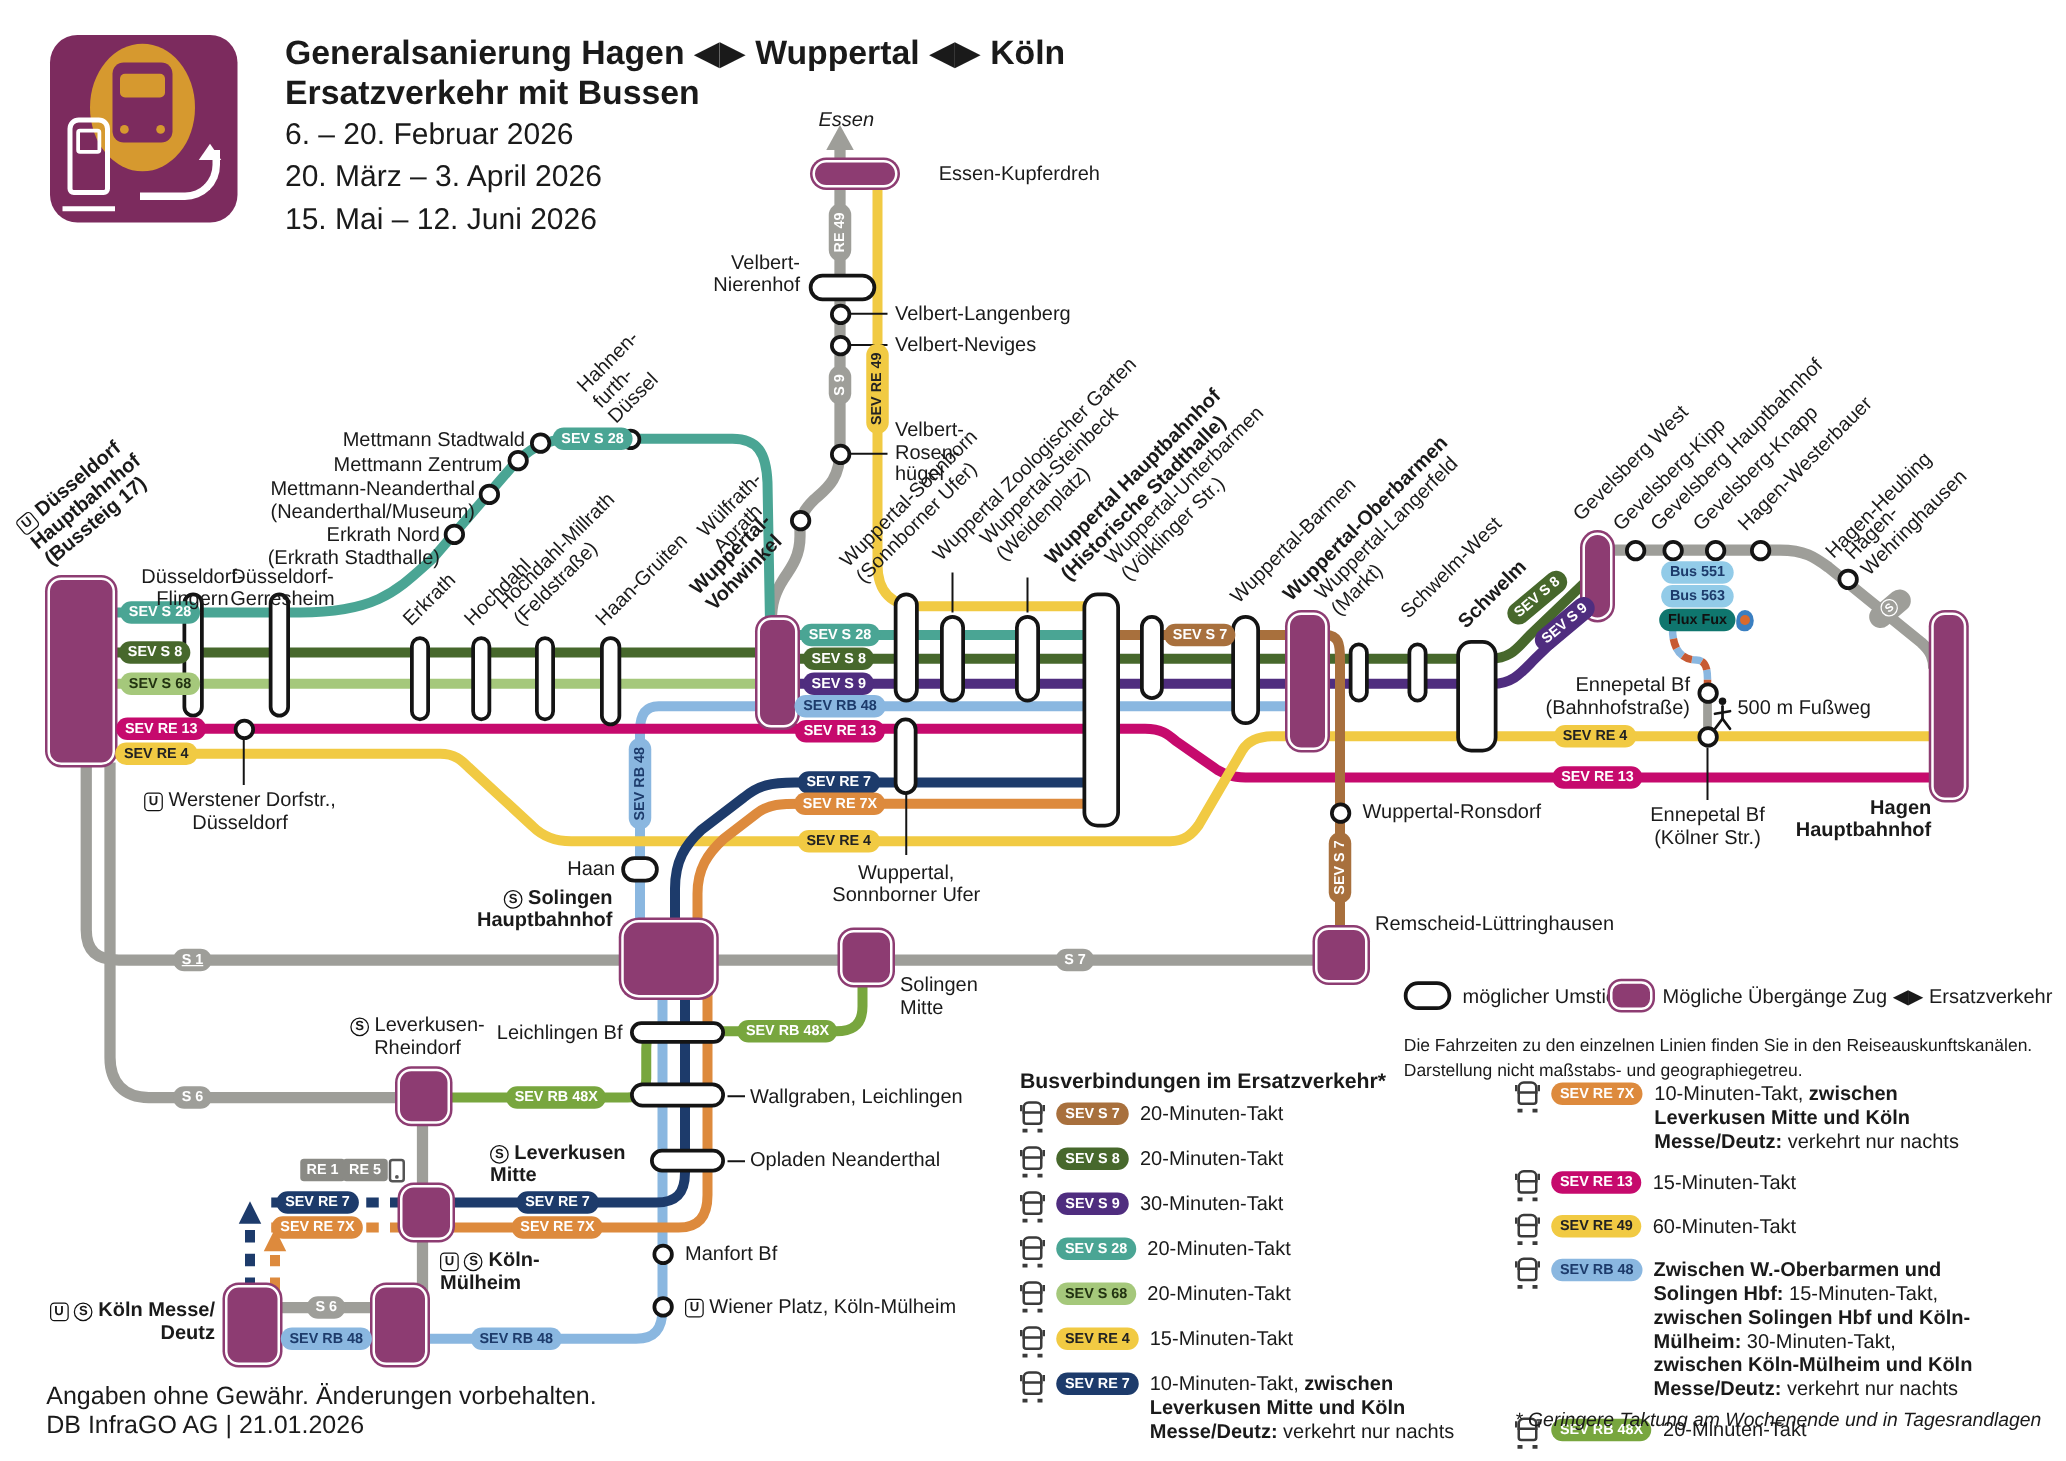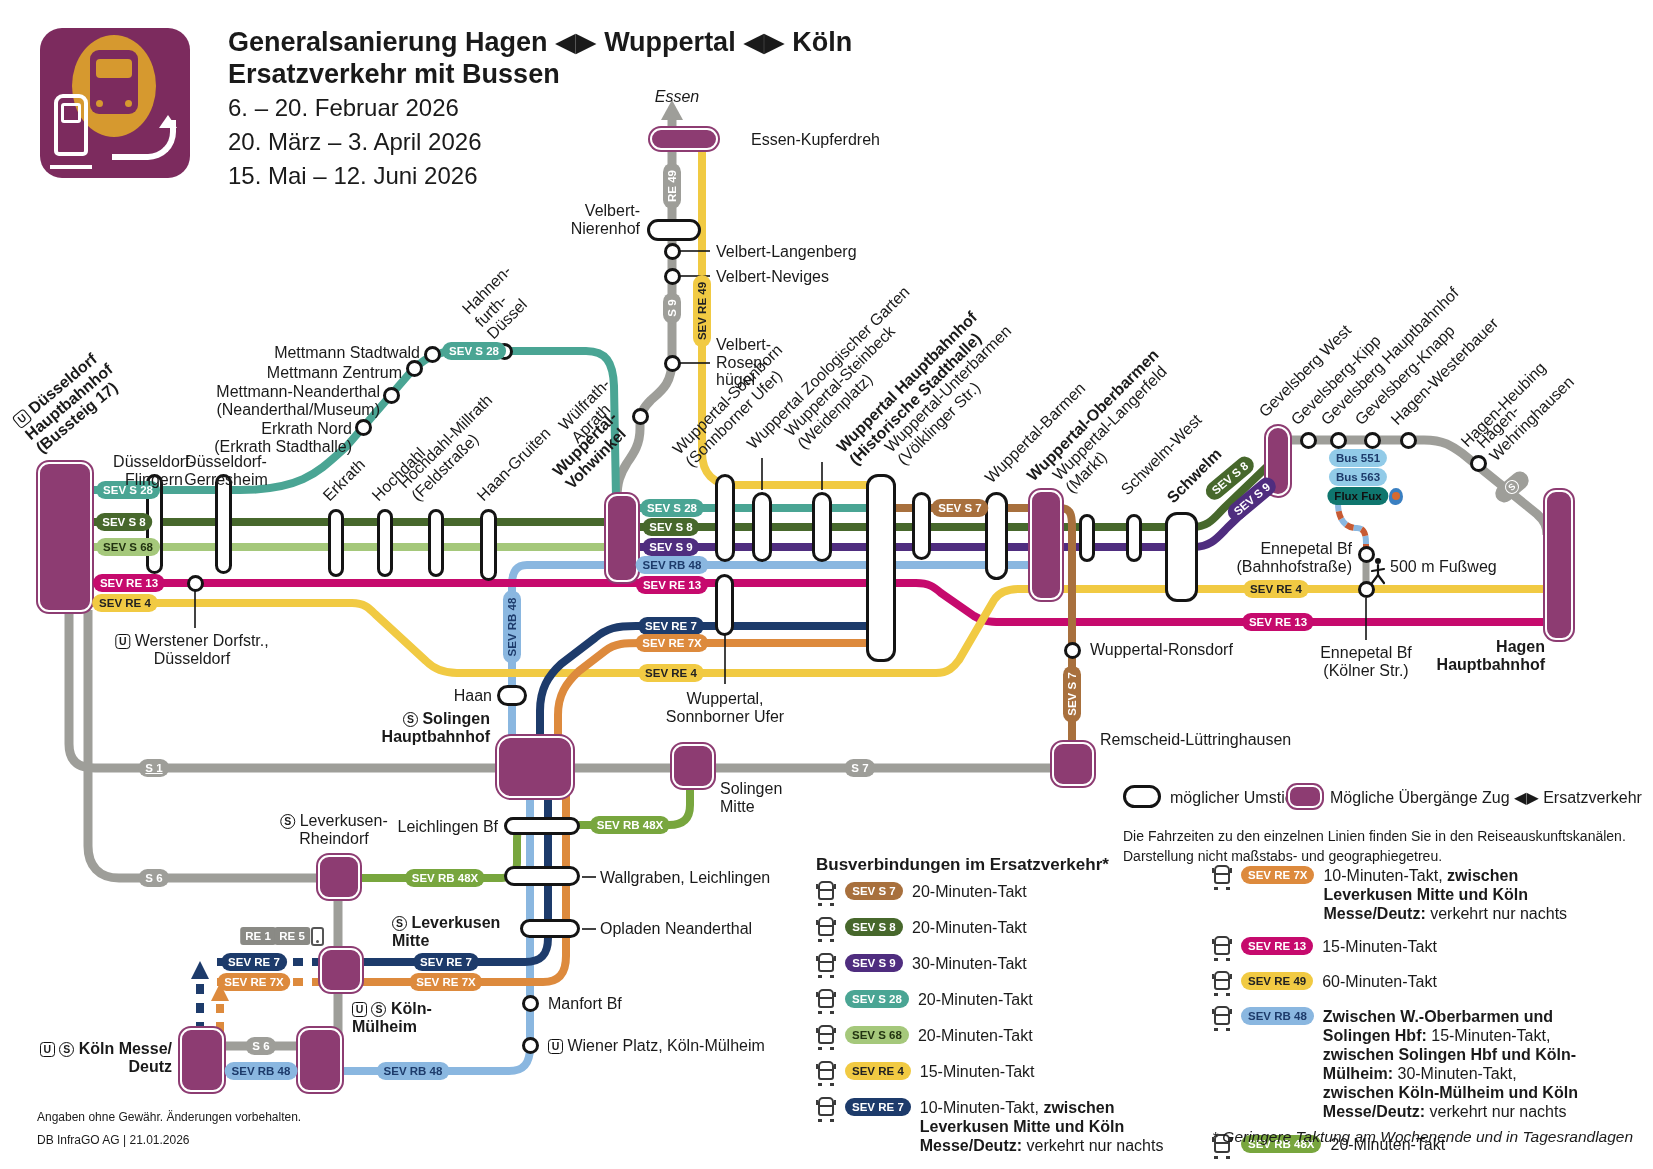--- a/index.html
+++ b/index.html
@@ -52,21 +52,21 @@
   .busicon{position:relative;width:20px;height:22px;flex:0 0 20px;margin-top:-1px}
   .bib{position:absolute;left:2px;right:2px;top:0;bottom:3px;border:2px solid #3a3a3a;border-radius:5px 5px 3px 3px}
   .bib:before{content:"";position:absolute;left:-4px;top:1px;width:2px;height:5px;background:#3a3a3a}
   .bib:after{content:"";position:absolute;right:-4px;top:1px;width:2px;height:5px;background:#3a3a3a}
   .biw{position:absolute;left:2px;right:2px;top:2px;height:6px;border-bottom:2px solid #3a3a3a}
   .bwh{position:absolute;bottom:-3px;width:4px;height:3px;background:#3a3a3a}
   .bwh.l{left:2px}.bwh.r{right:2px}
   .leg-sample{position:absolute;box-sizing:border-box;z-index:5}
   .leg-note{position:absolute;z-index:5;font-size:14px;line-height:20px}
   .leg-foot{position:absolute;z-index:5;font-size:15.5px;font-style:italic}
-  .footer{position:absolute;z-index:5;font-size:12px;line-height:23px}
+  .footer{position:absolute;z-index:5;font-size:20px;line-height:23px}
 </style>
 </head>
 <body>
 
 <div id="page">
 
   <svg id="rails" width="1653" height="1169" viewBox="0 0 1653 1169">
     <g fill="none" stroke-linejoin="round">
 
       <path stroke-width="9" d="M672 148 V360 C672 384 661 391 651 400 C644 407 640 413 640 423 V429 C640 444 634 453 627 463 C620 474 617 483 617 498" stroke="#9e9e99"></path>

